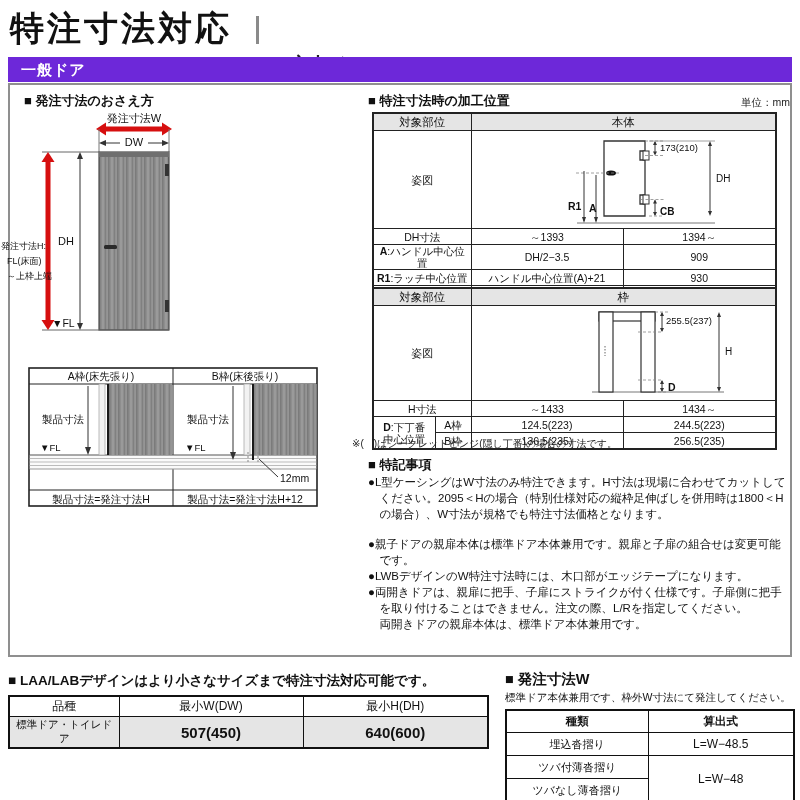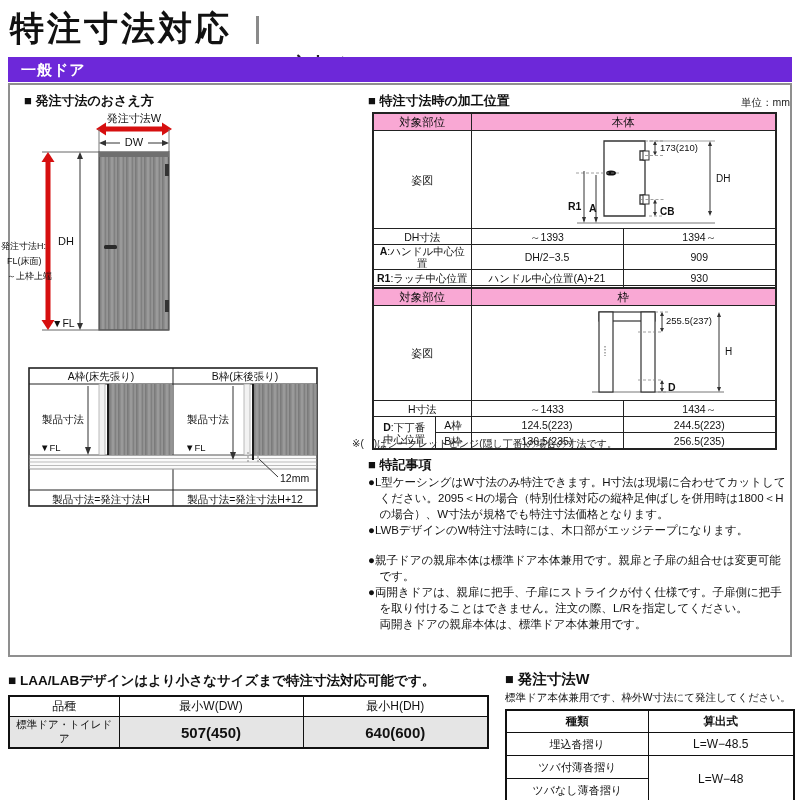--- a/index.html
+++ b/index.html
@@ -12,21 +12,21 @@
   .hdr-sub{position:absolute;left:290px;top:20px;font-size:19px;font-weight:600;color:#222;margin-top:32px;}
   .band{position:absolute;left:8px;top:57px;width:784px;height:25px;background:#6d28d9;}
   .band span{display:block;padding-left:13px;line-height:25px;font-size:15px;font-weight:bold;color:#fff;letter-spacing:1px;}
   .content-box{position:absolute;left:8px;top:83px;width:780px;height:570px;border:2px solid #8f8f8f;background:#fff;}
   .sec-title{position:absolute;font-size:13px;font-weight:bold;color:#111;}
   .unit{position:absolute;left:690px;top:96px;width:100px;text-align:right;font-size:10.5px;color:#222;}
   
   table.dim{position:absolute;border-collapse:collapse;table-layout:fixed;background:#fff;
             font-size:10.5px;border:2px solid #222;}
   table.dim td{border:1px solid #222;text-align:center;padding:0 1px;height:15px;line-height:12px;color:#111;}
-  table.dim tr.thead td{background:#f9a8d4;font-size:11.5px;height:16px;}
+  table.dim tr.thead td{background:#e5e5e5;font-size:11.5px;height:16px;}
   table.dim td.figlbl{font-size:11px;}
   table.dim td.figcell{height:95px;padding:0;}
   table.dim td.figcell2{height:92px;padding:0;}
   .note{position:absolute;font-size:10px;color:#222;}
   .bullets{position:absolute;left:368px;top:474px;width:424px;}
   .bullet{font-size:11.5px;line-height:16px;color:#111;text-indent:-1em;padding-left:1em;white-space:pre-line;}
   .bullet.mt{margin-top:14px;}
   
   .sec-title2{position:absolute;font-size:13.5px;font-weight:bold;color:#111;}
   .small-note{position:absolute;font-size:10.5px;color:#111;}
@@ -275,22 +275,22 @@
       <td>256.5(235)</td>
     </tr>
   </tbody>
     </table>
 
   <div class="note" style="left:352px;top:437px;">※(　)はシークレットヒンジ(隠し丁番)の場合の寸法です。</div>
 
   <div class="sec-title" style="left:368px;top:456px;">■ 特記事項</div>
   <div class="bullets">
     <div class="bullet">●L型ケーシングはW寸法のみ特注できます。H寸法は現場に合わせてカットしてください。2095＜Hの場合（特別仕様対応の縦枠足伸ばしを併用時は1800＜Hの場合）、W寸法が規格でも特注寸法価格となります。</div>
+    <div class="bullet mt">●親子ドアの親扉本体は標準ドア本体兼用です。親扉と子扉の組合せは変更可能です。</div>
     <div class="bullet">●LWBデザインのW特注寸法時には、木口部がエッジテープになります。</div>
-    <div class="bullet mt">●親子ドアの親扉本体は標準ドア本体兼用です。親扉と子扉の組合せは変更可能です。</div>
     <div class="bullet">●両開きドアは、親扉に把手、子扉にストライクが付く仕様です。子扉側に把手を取り付けることはできません。注文の際、L/Rを指定してください。
 両開きドアの親扉本体は、標準ドア本体兼用です。</div>
   </div>
 
   <div class="sec-title2" style="left:8px;top:672px;">■ LAA/LABデザインはより小さなサイズまで特注寸法対応可能です。</div>
   <table class="bt">
     <colgroup>
         <col style="width:110px">
         <col style="width:184px">
         <col style="width:185px">

